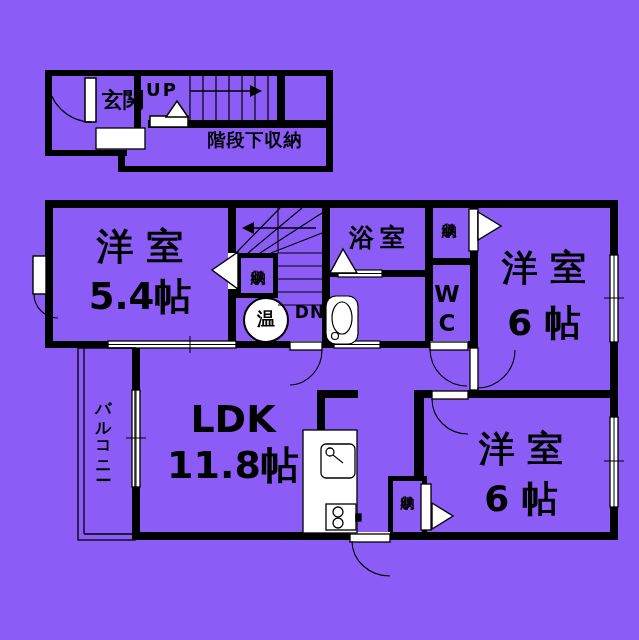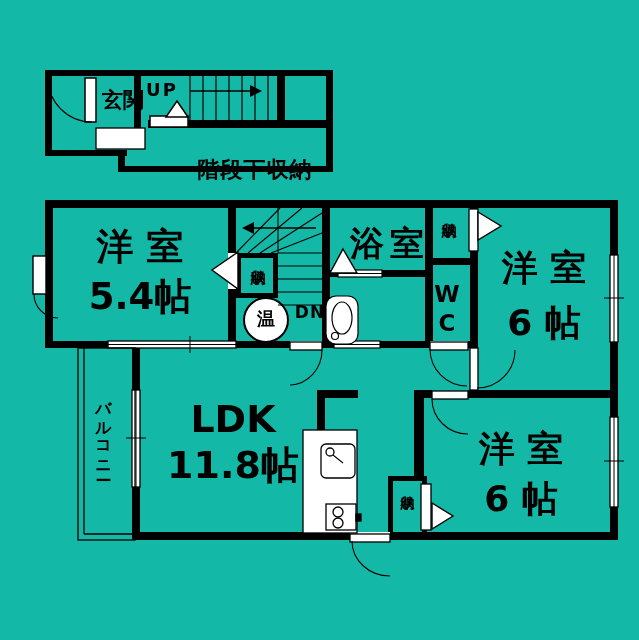--- a/index.html
+++ b/index.html
@@ -1,19 +1,19 @@
 <!DOCTYPE html>
 <html><head>
 <meta charset="utf-8">
 <style>
   html,body{margin:0;padding:0;background:#ffffff;}
   #plan{
     position:relative;
     width:639px;height:640px;
-    background:#14b8a6;
+    background:#8b5cf6;
     font-family:"DejaVu Sans","Liberation Sans",sans-serif;
     overflow:hidden;
   }
   #plan svg{position:absolute;left:0;top:0;}
   .lbl{
     position:absolute;
     color:#000;
     font-weight:bold;
     text-align:center;
     white-space:pre-line;
@@ -218,28 +218,28 @@
   <g fill="#ffffff" stroke="#000000" stroke-width="1.2">
     <rect x="326" y="296" width="32" height="48" rx="10"></rect>
     <ellipse cx="342" cy="318" rx="10" ry="16"></ellipse>
     <circle cx="335" cy="336" r="3.5"></circle>
   </g>
 
 </svg>
 
 <div class="lbl" style="left:95px;top:88px;width:56px;font-size:21px;">玄関</div>
 <div class="lbl" style="left:136px;top:80px;width:52px;font-size:18px;letter-spacing:2px;">UP</div>
-<div class="lbl" style="left:175px;top:130px;width:160px;font-size:22px;letter-spacing:1px;margin-top:27px;">階段下収納</div>
+<div class="lbl" style="left:175px;top:130px;width:160px;font-size:18px;letter-spacing:1px;">階段下収納</div>
 
 <div class="lbl" style="left:50px;top:222px;width:180px;font-size:37px;line-height:50px;">洋 室
 5.4帖</div>
 <div class="lbl vert" style="left:249px;top:258px;font-size:15px;">収納</div>
 <div class="lbl" style="left:254px;top:309px;width:24px;font-size:18px;">温</div>
 <div class="lbl" style="left:284px;top:303px;width:40px;font-size:17px;letter-spacing:1px;margin-left:6px;">DN</div>
-<div class="lbl" style="left:330px;top:224px;width:100px;font-size:34px;letter-spacing:6px;padding-left:10px;">浴室</div>
+<div class="lbl" style="left:330px;top:224px;width:100px;font-size:25px;letter-spacing:6px;">浴室</div>
 <div class="lbl vert" style="left:440px;top:211px;font-size:15px;">収納</div>
 <div class="lbl" style="left:479px;top:240px;width:130px;font-size:36px;line-height:55px;">洋 室
 6 帖</div>
 <div class="lbl" style="left:430px;top:280px;width:34px;font-size:23px;line-height:29px;">W
 C</div>
 <div class="lbl" style="left:148px;top:396px;width:170px;font-size:38px;line-height:46px;">LDK
 11.8帖</div>
 <div class="lbl vert" style="left:94px;top:390px;font-size:16px;letter-spacing:2px;">バルコニー</div>
 <div class="lbl" style="left:456px;top:424px;width:130px;font-size:36px;line-height:50px;">洋 室
 6 帖</div>

